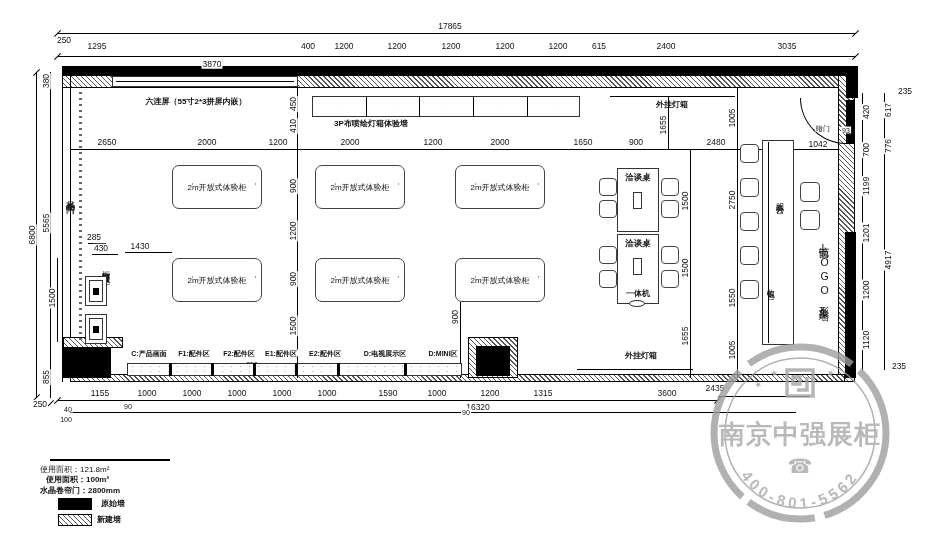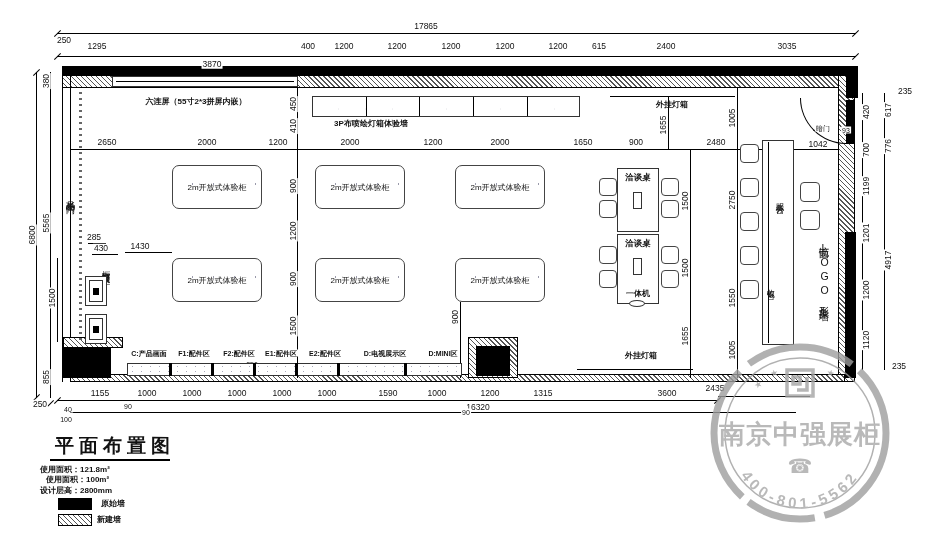--- a/index.html
+++ b/index.html
@@ -72,21 +72,21 @@
   <div class="tick" style="left:57px;top:29px"></div>
   <div class="tick" style="left:855px;top:29px"></div>
   <div class="tick" style="left:57px;top:52px"></div>
   <div class="tick" style="left:855px;top:52px"></div>
   <div class="tick" style="left:36px;top:68px"></div>
   <div class="tick" style="left:36px;top:393px"></div>
   <div class="tick" style="left:57px;top:396px"></div>
   <div class="tick" style="left:717px;top:396px"></div>
   <div class="tick" style="left:50px;top:399px"></div>
 
-  <span class="dim" style="left:426px;top:26px">17865</span>
+  <span class="dim" style="left:450px;top:26px">17865</span>
   <span class="dim" style="left:64px;top:40px">250</span>
   <span class="dim" style="left:97px;top:46px">1295</span>
   <span class="dim" style="left:212px;top:64px">3870</span>
   <span class="dim" style="left:308px;top:46px">400</span>
   <span class="dim" style="left:344px;top:46px">1200</span>
   <span class="dim" style="left:397px;top:46px">1200</span>
   <span class="dim" style="left:451px;top:46px">1200</span>
   <span class="dim" style="left:505px;top:46px">1200</span>
   <span class="dim" style="left:558px;top:46px">1200</span>
   <span class="dim" style="left:599px;top:46px">615</span>
@@ -253,25 +253,24 @@
   <div class="vl" style="left:337px;top:363px;height:13px;width:3px"></div>
   <div class="vl" style="left:404px;top:363px;height:13px;width:3px"></div>
   <span class="dim sm" style="left:149px;top:353px;font-weight:bold">C:产品画面</span>
   <span class="dim sm" style="left:194px;top:353px;font-weight:bold">F1:配件区</span>
   <span class="dim sm" style="left:239px;top:353px;font-weight:bold">F2:配件区</span>
   <span class="dim sm" style="left:281px;top:353px;font-weight:bold">E1:配件区</span>
   <span class="dim sm" style="left:325px;top:353px;font-weight:bold">E2:配件区</span>
   <span class="dim sm" style="left:385px;top:353px;font-weight:bold">D:电视展示区</span>
   <span class="dim sm" style="left:443px;top:353px;font-weight:bold">D:MINI区</span>
 
-  <div class="lab" style="left:55px;top:436px;font-size:19px;font-weight:bold;letter-spacing:5px">平面布置图</div>
   <div class="hl" style="left:50px;top:459px;width:120px;height:2px"></div>
-  <div class="lab" style="left:40px;top:466px;font-weight:bold">使用面积：121.8m²</div>
+  <div class="lab" style="left:40px;top:466px;font-weight:normal">使用面积：121.8m²</div>
   <div class="lab" style="left:46px;top:476px;font-weight:bold">使用面积：100m²</div>
-  <div class="lab" style="left:40px;top:487px;font-weight:bold">设计层高：2800mm</div>
+  <div class="lab" style="left:40px;top:487px;font-weight:bold">水晶卷帘门：2800mm</div>
   <div class="solid" style="left:58px;top:498px;width:34px;height:12px"></div>
   <div class="lab" style="left:101px;top:500px;font-weight:bold">原始墙</div>
   <div class="hatch" style="left:58px;top:514px;width:34px;height:12px"></div>
   <div class="lab" style="left:97px;top:516px;font-weight:bold">新建墙</div>
 
   <svg class="stamp" style="left:700px;top:337px" width="200" height="196" viewBox="0 0 200 196">
     <g fill="none" stroke="#9e9e9e">
       <circle cx="100" cy="96" r="86" stroke-width="7" stroke-dasharray="110 10 70 8 140 12"></circle>
       <circle cx="100" cy="96" r="75" stroke-width="1.5"></circle>
     </g>

